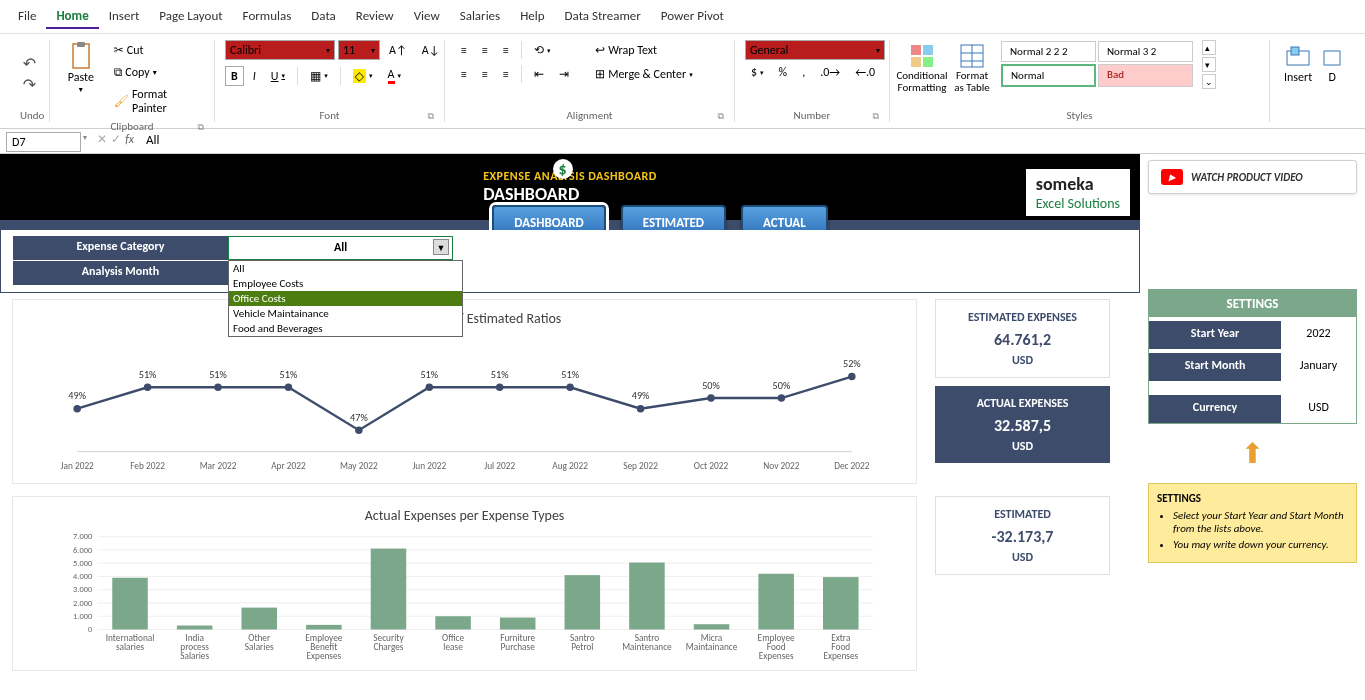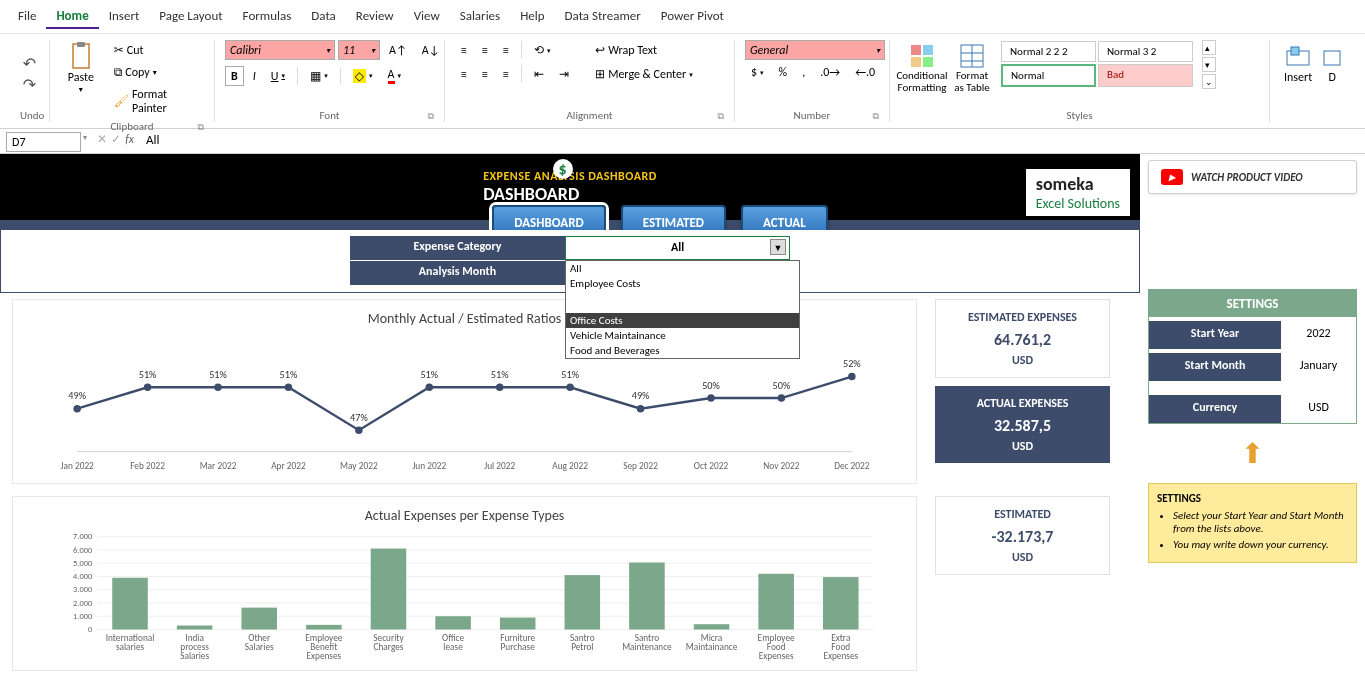--- a/index.html
+++ b/index.html
@@ -15,21 +15,21 @@
 .ribbon-group { border-right: 1px solid #e0e0e0; padding: 0 10px; display: flex; flex-direction: column; justify-content: space-between; }
 .ribbon-group-content { display: flex; align-items: flex-start; gap: 6px; flex: 1; }
 .ribbon-group-label { text-align: center; color: #666; font-size: 11px; padding-top: 2px; position: relative; }
 .ribbon-group-label .launcher { position: absolute; right: 0; bottom: 0; font-size: 9px; color: #888; }
 .ribbon-btn { display: flex; flex-direction: column; align-items: center; padding: 2px 4px; cursor: pointer; }
 .ribbon-btn-large { width: 44px; }
 .ribbon-icon-lg { width: 28px; height: 28px; display: flex; align-items: center; justify-content: center; }
 .ribbon-col { display: flex; flex-direction: column; gap: 2px; }
 .ribbon-row { display: flex; gap: 3px; align-items: center; }
 .ribbon-small-btn { padding: 2px 5px; border: 1px solid transparent; cursor: pointer; font-size: 12px; display: flex; align-items: center; gap: 3px; }
-.combo { border: 1px solid #aaa; padding: 2px 4px; background: #fca5a5; font-size: 12px; display: flex; align-items: center; justify-content: space-between; font-style: italic; }
+.combo { border: 1px solid #aaa; padding: 2px 4px; background: #b91c1c; font-size: 12px; display: flex; align-items: center; justify-content: space-between; }
 .sep { width: 1px; background: #ddd; margin: 0 3px; height: 18px; }
 .style-box { border: 1px solid #ccc; padding: 3px 8px; margin: 1px; font-size: 11px; width: 95px; }
 .style-normal222 { background: #fff; }
 .style-normal32 { background: #fff; }
 .style-normal { background: #fff; border: 2px solid #5bb77b; }
 .style-bad { background: #fcc; color: #900; }
 
 
 .formula-bar { display: flex; align-items: flex-start; padding: 3px 6px; border-bottom: 1px solid #d0d0d0; background: #fff; height: 25px; }
 .name-box { border: 1px solid #aaa; width: 75px; padding: 2px 5px; font-size: 12px; }
@@ -51,29 +51,29 @@
 .btn-row { display: flex; gap: 15px; margin-left: 180px; }
 .pill-btn { background: linear-gradient(#5aa0e0, #2d6fb8); border: 2px solid #1a4d7a; border-radius: 4px; padding: 8px 20px; color: #fff; font-weight: bold; font-size: 13px; cursor: pointer; box-shadow: 0 2px 4px rgba(0,0,0,0.3); }
 .pill-btn.active { box-shadow: 0 0 0 3px #fff; }
 .someka-logo { position: absolute; right: 10px; background: #fff; padding: 4px 10px; font-weight: bold; font-size: 18px; color: #222; }
 .someka-logo small { display: block; font-size: 14px; text-align: right; color: #1a7e3e; font-weight: normal; }
 
 
 .blue-bar { background: #3e4c6b; height: 10px; }
 
 
-.filter-area { display: flex; padding: 6px 12px; gap: 12px; align-items: flex-start; background: #fff; border: 1px solid #3e4c6b; border-top: none; position: relative; justify-content: center; }
+.filter-area { display: flex; padding: 6px 12px; gap: 12px; align-items: flex-start; background: #fff; border: 1px solid #3e4c6b; border-top: none; position: relative; }
 .filter-left { }
 .filter-row { display: flex; height: 24px; margin-bottom: 1px; }
 .filter-label { background: #3e4c6b; color: #fff; width: 215px; text-align: center; padding: 3px; font-weight: bold; font-size: 12px; }
 .filter-select { width: 225px; border: 1px solid #1a7e3e; background: #fff; text-align: center; padding: 3px; position: relative; font-weight: bold; font-size: 12px; }
 .filter-select .caret { position: absolute; right: 3px; top: 2px; background: #ddd; border: 1px solid #888; width: 16px; height: 16px; font-size: 9px; display: flex; align-items: center; justify-content: center; }
 .dropdown-list { position: absolute; top: 23px; left: -1px; width: 235px; background: #fff; border: 1px solid #666; z-index: 100; text-align: left; font-weight: normal; }
 .dropdown-list div { padding: 1px 4px; font-size: 11px; }
-.dropdown-list div.selected { background: #404040; color: #fff; margin-top: 22px; }
+.dropdown-list div.selected { background: #4d7c0f; color: #fff; }
 .yellow-hint { background: #ffeb9c; border: 1px solid #e0c860; padding: 5px 15px; margin-left: 35px; font-style: italic; font-size: 12px; flex: 1; max-width: 390px; }
 .yellow-hint .arrow { color: #d08000; font-weight: bold; margin-right: 4px; }
 
 
 .chart-row { display: flex; padding: 6px 12px; gap: 18px; }
 .chart-box { background: #fff; border: 1px solid #e8e8e8; padding: 10px; }
 .chart-line { width: 905px; height: 185px; position: relative; }
 .chart-bar { width: 905px; height: 175px; position: relative; }
 .chart-title { text-align: center; font-size: 14px; color: #444; margin-bottom: 8px; }
 .kpi-col { width: 175px; display: flex; flex-direction: column; gap: 8px; }

